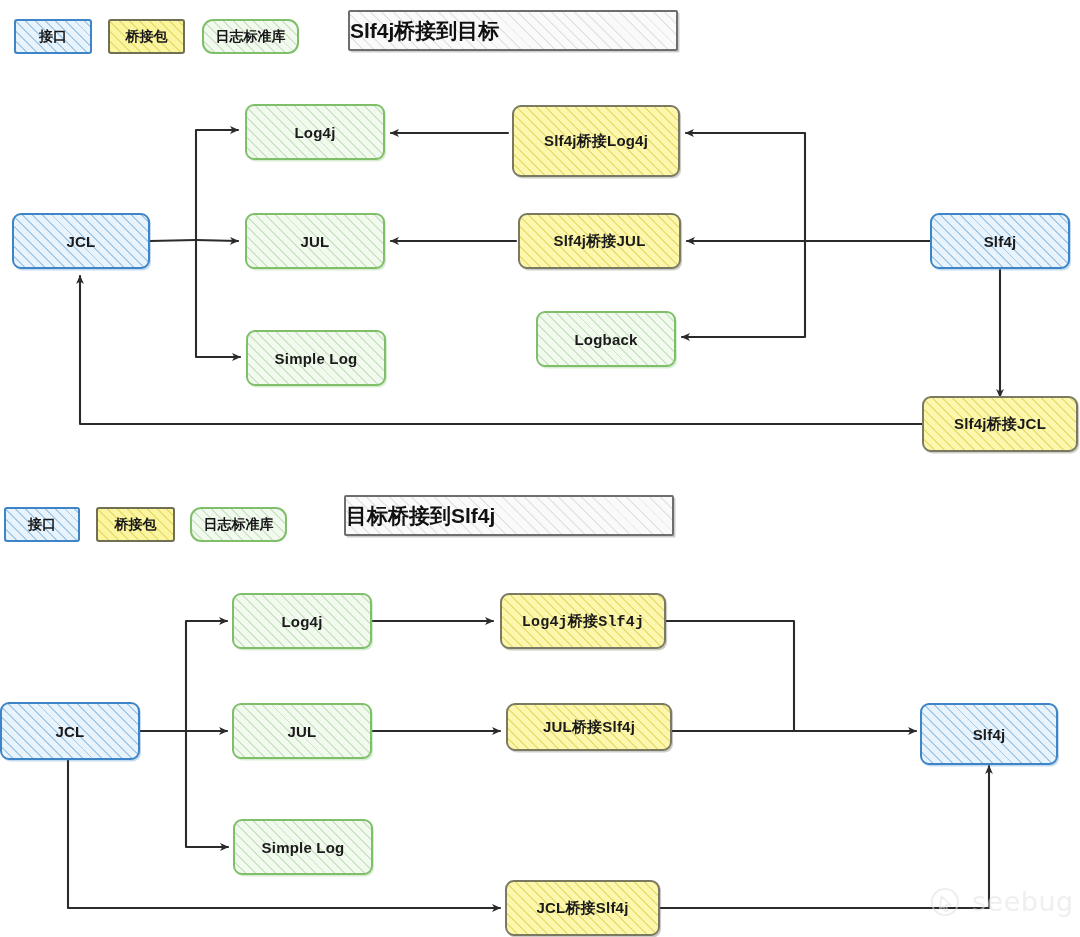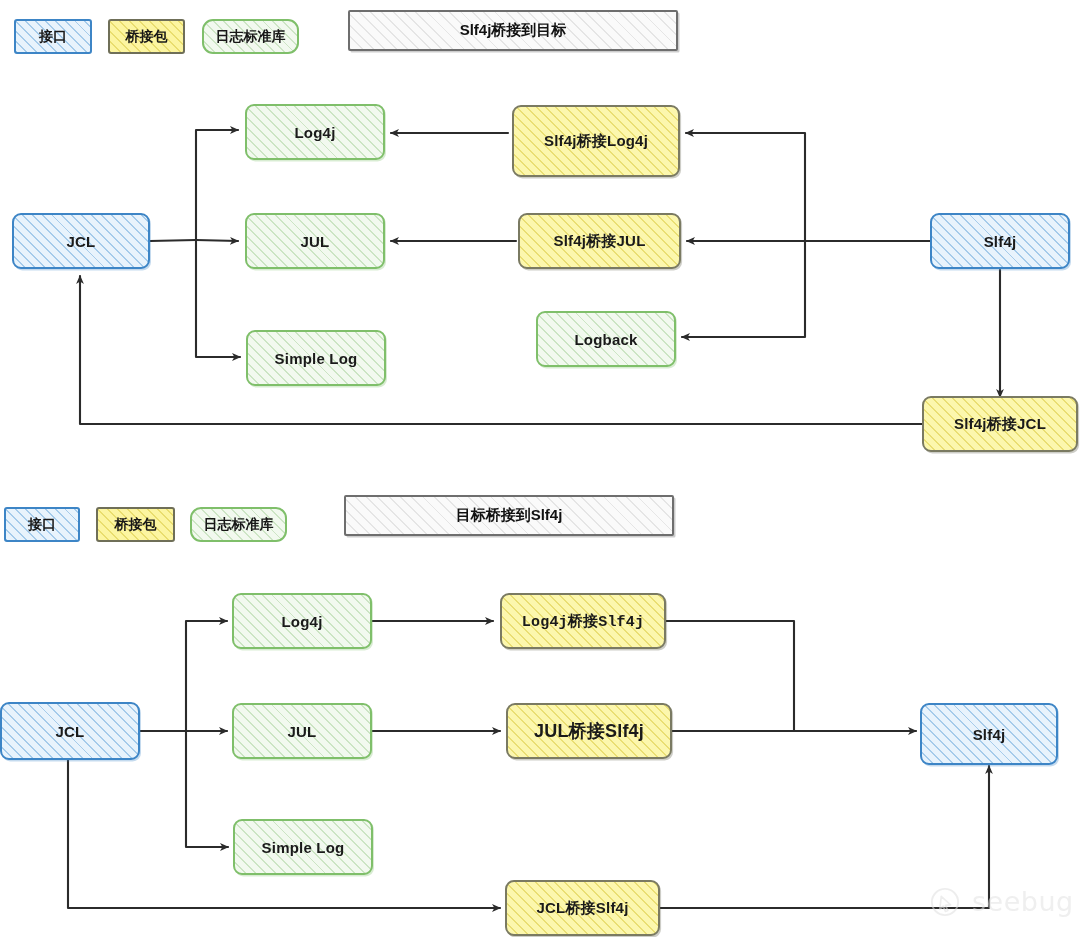--- a/index.html
+++ b/index.html
@@ -114,22 +114,21 @@
     background-color: #f2f9ef;
     background-image: repeating-linear-gradient(
         45deg, rgba(150,200,135,0.40) 0px, rgba(150,200,135,0.40) 1.3px,
         rgba(0,0,0,0) 1.3px, rgba(0,0,0,0) 7px);
     border-radius: 11px;
   }
   .title-bar {
     position: absolute;
     display: flex;
     align-items: center;
-    justify-content: center;
-    font-size: 15px;
+    font-size: 21px;
     font-weight: bold;
     color: #111;
     z-index: 3;
   }
   .watermark {
     position: absolute;
     display: flex;
     align-items: center;
     gap: 12px;
     opacity: 0.55;
@@ -256,21 +255,21 @@
   </div>
   <div class="node n-green" style="left:232px; top:703px; width:140px; height:56px; font-size:15px;">
     <span>JUL</span>
   </div>
   <div class="node n-green" style="left:233px; top:819px; width:140px; height:56px; font-size:15px;">
     <span>Simple Log</span>
   </div>
   <div class="node n-yellow" style="left:500px; top:593px; width:166px; height:56px; font-size:15px;font-family:Liberation Mono, monospace;">
     <span>Log4j桥接Slf4j</span>
   </div>
-  <div class="node n-yellow" style="left:506px; top:703px; width:166px; height:56px; font-size:18px;">
+  <div class="node n-yellow" style="left:506px; top:703px; width:166px; height:48px; font-size:15px;">
     <span>JUL桥接Slf4j</span>
   </div>
   <div class="node n-yellow" style="left:505px; top:880px; width:155px; height:56px; font-size:15px;">
     <span>JCL桥接Slf4j</span>
   </div>
   <div class="node n-blue" style="left:920px; top:703px; width:138px; height:62px; font-size:15px;">
     <span>Slf4j</span>
   </div>
 
   <div class="watermark" style="left:930px; top:886px;">

